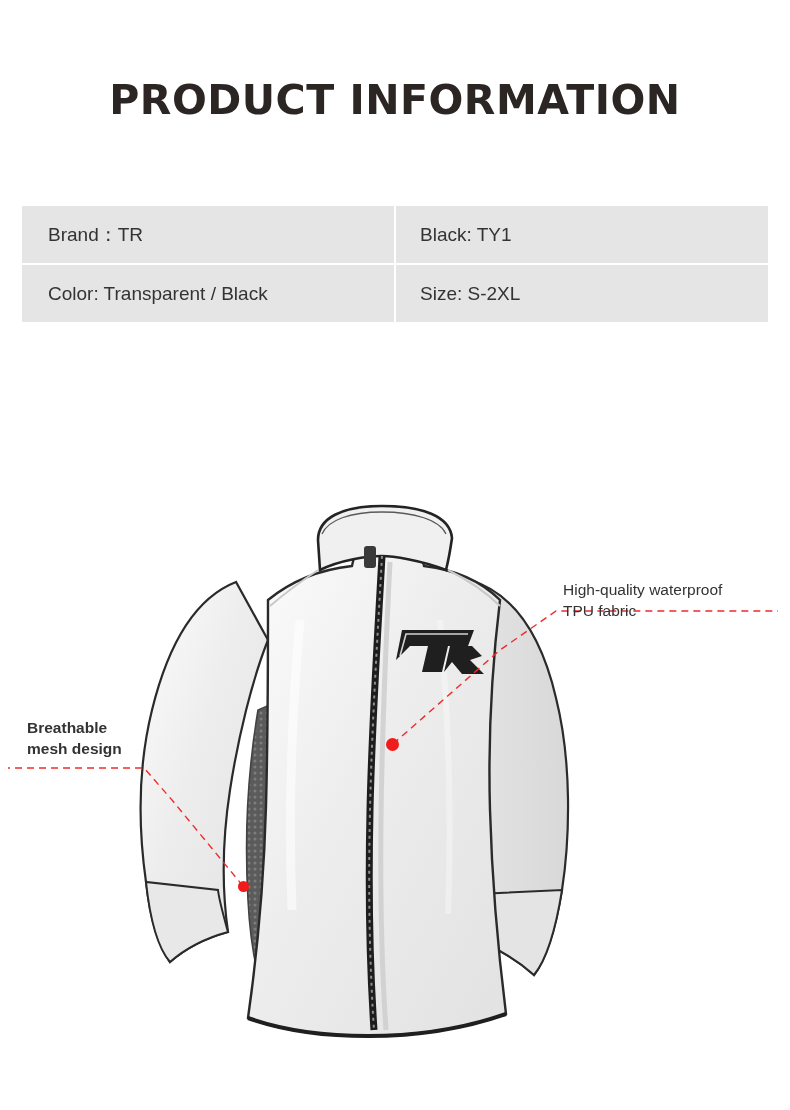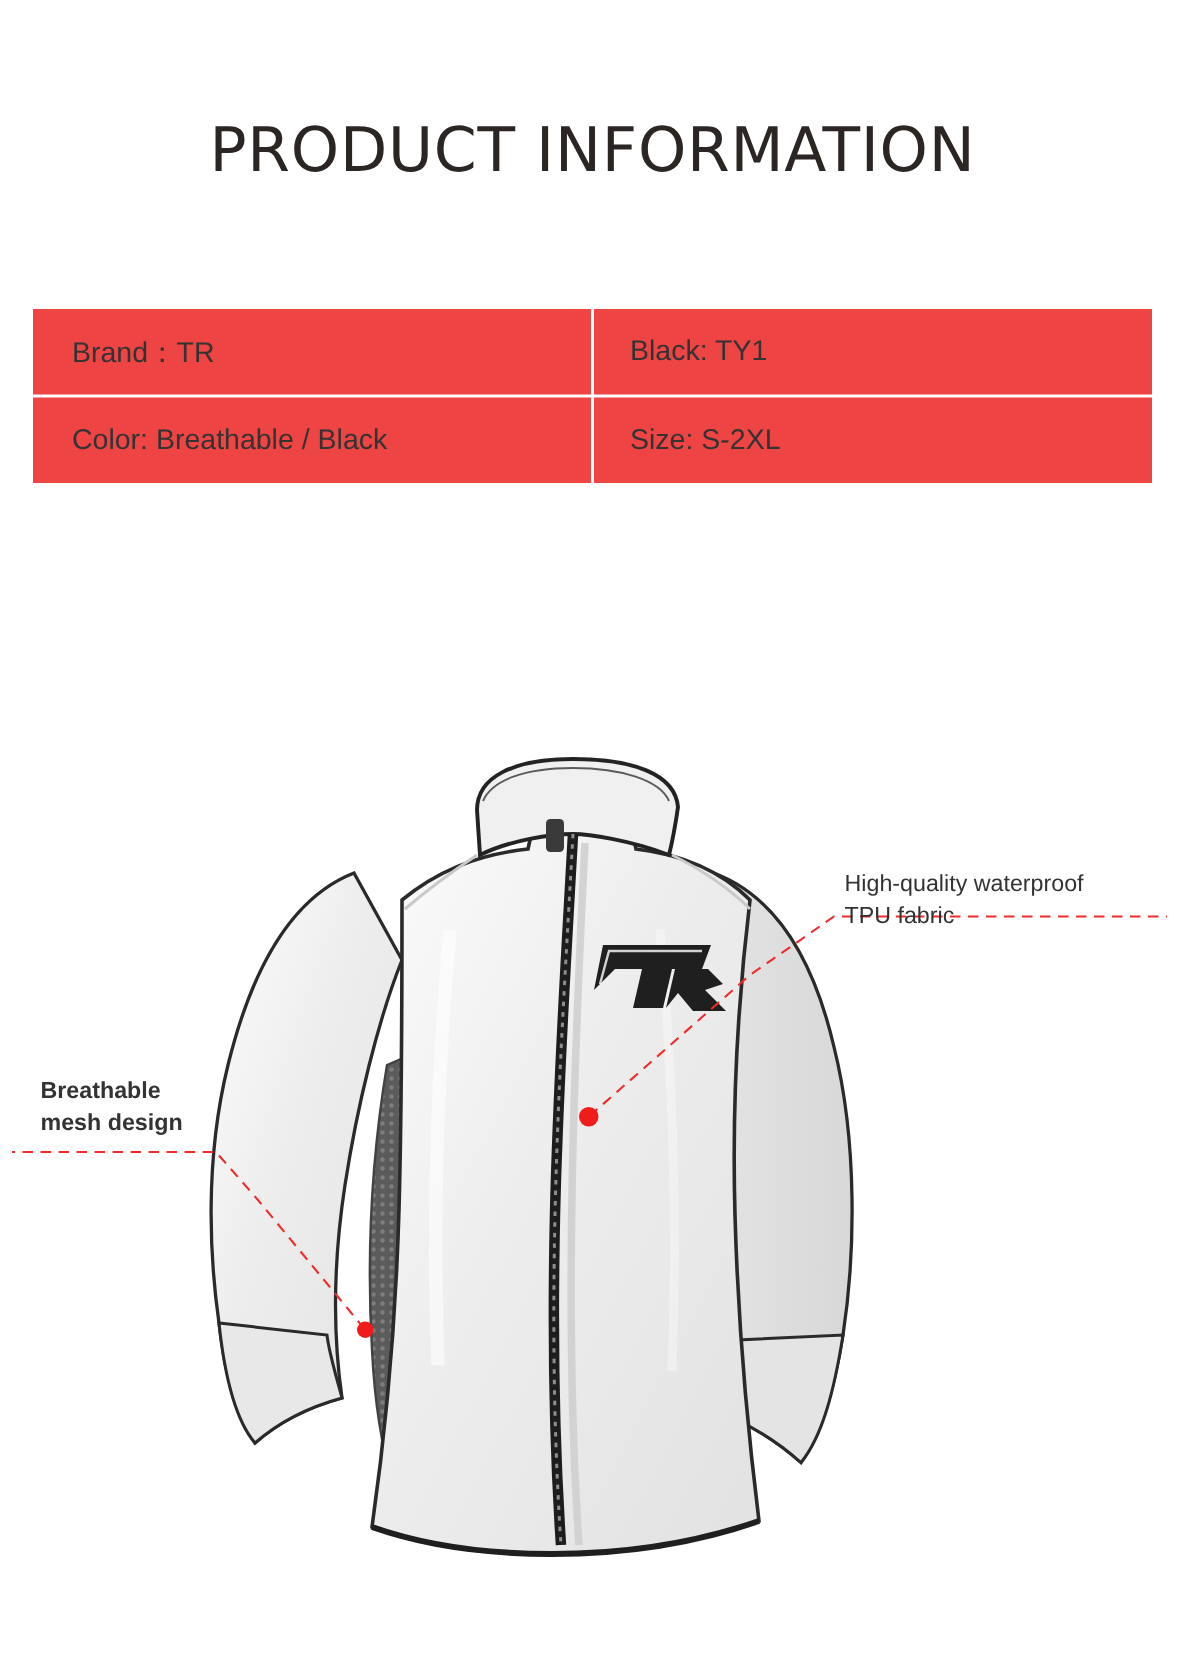--- a/index.html
+++ b/index.html
@@ -17,40 +17,40 @@
   }
 
   
   .page-title {
     position: absolute;
     top: 76px;
     left: 0;
     width: 790px;
     text-align: center;
     font-size: 41px;
-    font-weight: normal;
+    font-weight: bold;
     letter-spacing: 0.5px;
     color: #2b2523;
     font-family: "DejaVu Sans", sans-serif;
   }
 
   
   .spec-table {
     position: absolute;
     top: 206px;
     left: 22px;
     width: 746px;
     border-collapse: collapse;
     table-layout: fixed;
   }
   .spec-table tr {
     height: 58px;
   }
   .spec-table td {
-    background: #ef4444;
+    background: #e5e5e5;
     border-bottom: 2px solid #ffffff;
     border-right: 2px solid #ffffff;
     font-size: 19px;
     color: #333333;
     padding: 0 0 0 26px;
     vertical-align: middle;
     white-space: nowrap;
   }
   .spec-table td.right-cell {
     border-right: none;
@@ -119,21 +119,21 @@
 
 <div class="page-title">PRODUCT INFORMATION</div>
 
 <table class="spec-table">
   <tbody>
       <tr>
     <td>Brand：TR</td>
     <td class="right-cell">Black: TY1</td>
   </tr>
   <tr>
-    <td>Color: Breathable / Black</td>
+    <td>Color: Transparent / Black</td>
     <td class="right-cell">Size: S-2XL</td>
   </tr>
 </tbody>
   </table>
 
 <div class="product-area">
 
   <svg class="jacket-svg" width="790" height="640" viewBox="0 0 790 640">
     <defs>
       <linearGradient id="fabric" x1="0" y1="0" x2="1" y2="1">

